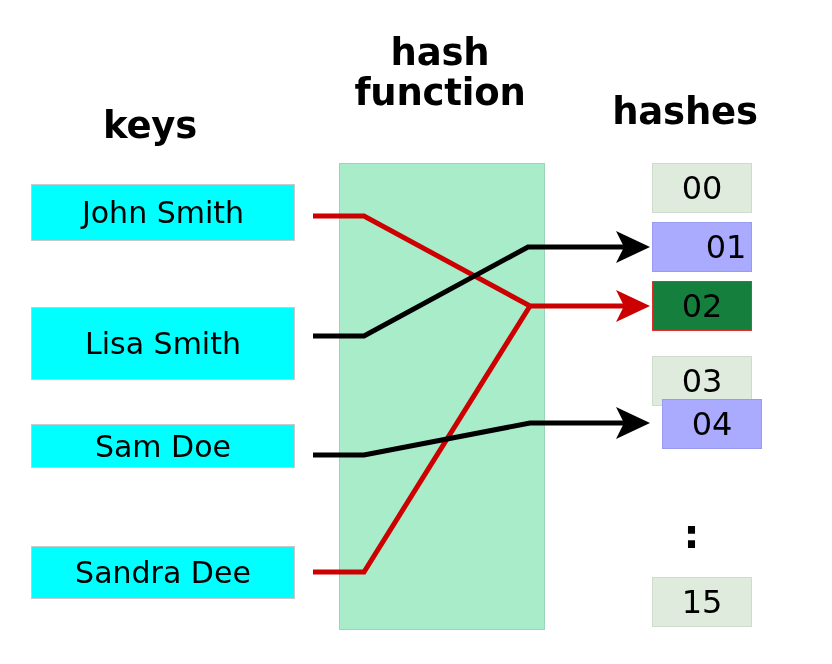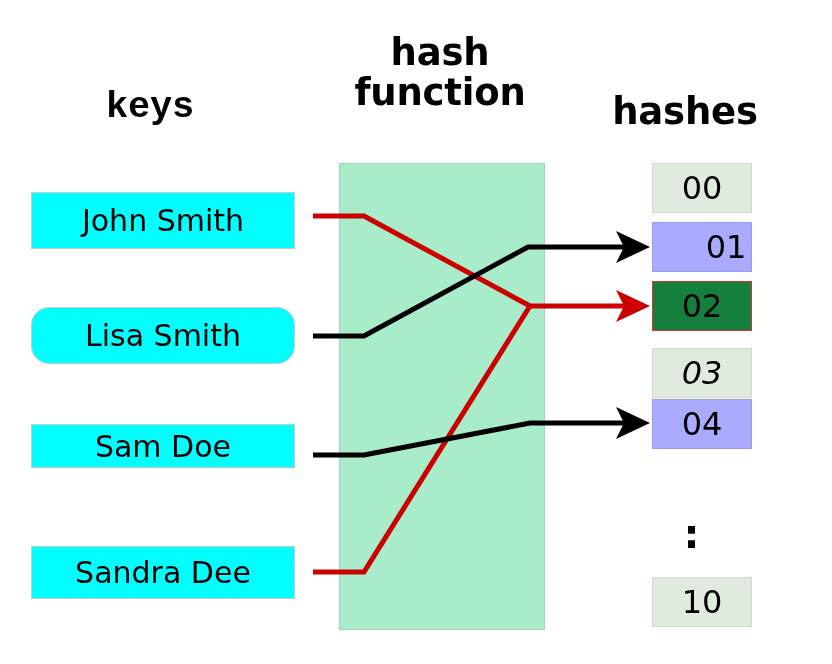--- a/index.html
+++ b/index.html
@@ -24,24 +24,23 @@
     position: absolute;
     font-weight: bold;
     color: #000000;
     text-align: center;
     white-space: pre;
     line-height: 1.08;
     letter-spacing: -0.2px;
   }
   #heading-keys {
     left: 40px;
-    top: 88px;
+    top: 106px;
     width: 220px;
     font-size: 37px;
-    font-family: Liberation Mono, monospace;
   }
   #heading-hashfunction {
     left: 330px;
     top: 33px;
     width: 220px;
     font-size: 37px;
   }
   #heading-hashes {
     left: 580px;
     top: 92px;
@@ -123,42 +122,42 @@
 
   <div class="heading" id="heading-keys">keys</div>
 
   <div class="heading" id="heading-hashfunction">hash
 function</div>
 
   <div class="heading" id="heading-hashes">hashes</div>
 
   <div id="hash-panel"></div>
 
-  <div class="key-box" style="top:192px; height:57px;">John Smith</div>
+  <div class="key-box" style="top:184px; height:57px;">John Smith</div>
 
-  <div class="key-box" style="top:307px; height:57px;border-radius:18px;">Lisa Smith</div>
+  <div class="key-box" style="top:307px; height:73px;">Lisa Smith</div>
 
   <div class="key-box" style="top:424px; height:44px;">Sam Doe</div>
 
   <div class="key-box" style="top:546px; height:53px;text-align:right;">Sandra Dee</div>
 
   <div class="hash-box plain" style="top:163px;">00</div>
 
   <div class="hash-box hit" style="top:222px;padding-left:48px;">01</div>
 
   <div class="hash-box clash" style="top:281px;">02</div>
 
-  <div class="hash-box plain" style="top:348px;font-style:italic;">03</div>
+  <div class="hash-box plain" style="top:356px;">03</div>
 
-  <div class="hash-box hit" style="top:399px;">04</div>
+  <div class="hash-box hit" style="top:399px;margin-left:10px;">04</div>
 
 
   <div id="hash-ellipsis" style="top:522px;">:</div>
 
-  <div class="hash-box plain" style="top:577px;">10</div>
+  <div class="hash-box plain" style="top:577px;">15</div>
 
   <svg id="connectors" viewBox="0 0 832 664">
 
     <polyline points="313,216 364,216 530,306 625,306" fill="none" stroke="#cc0000" stroke-width="5" stroke-linejoin="miter" stroke-linecap="butt"></polyline>
 
     <polyline points="313,572 364,572 530,306" fill="none" stroke="#cc0000" stroke-width="5" stroke-linejoin="miter" stroke-linecap="butt"></polyline>
 
     <polygon points="650,306 616,290 624,306 616,322" fill="#cc0000"></polygon>
 
     <polyline points="313,336 364,336 528,247 625,247" fill="none" stroke="#000000" stroke-width="5" stroke-linejoin="miter" stroke-linecap="butt"></polyline>

